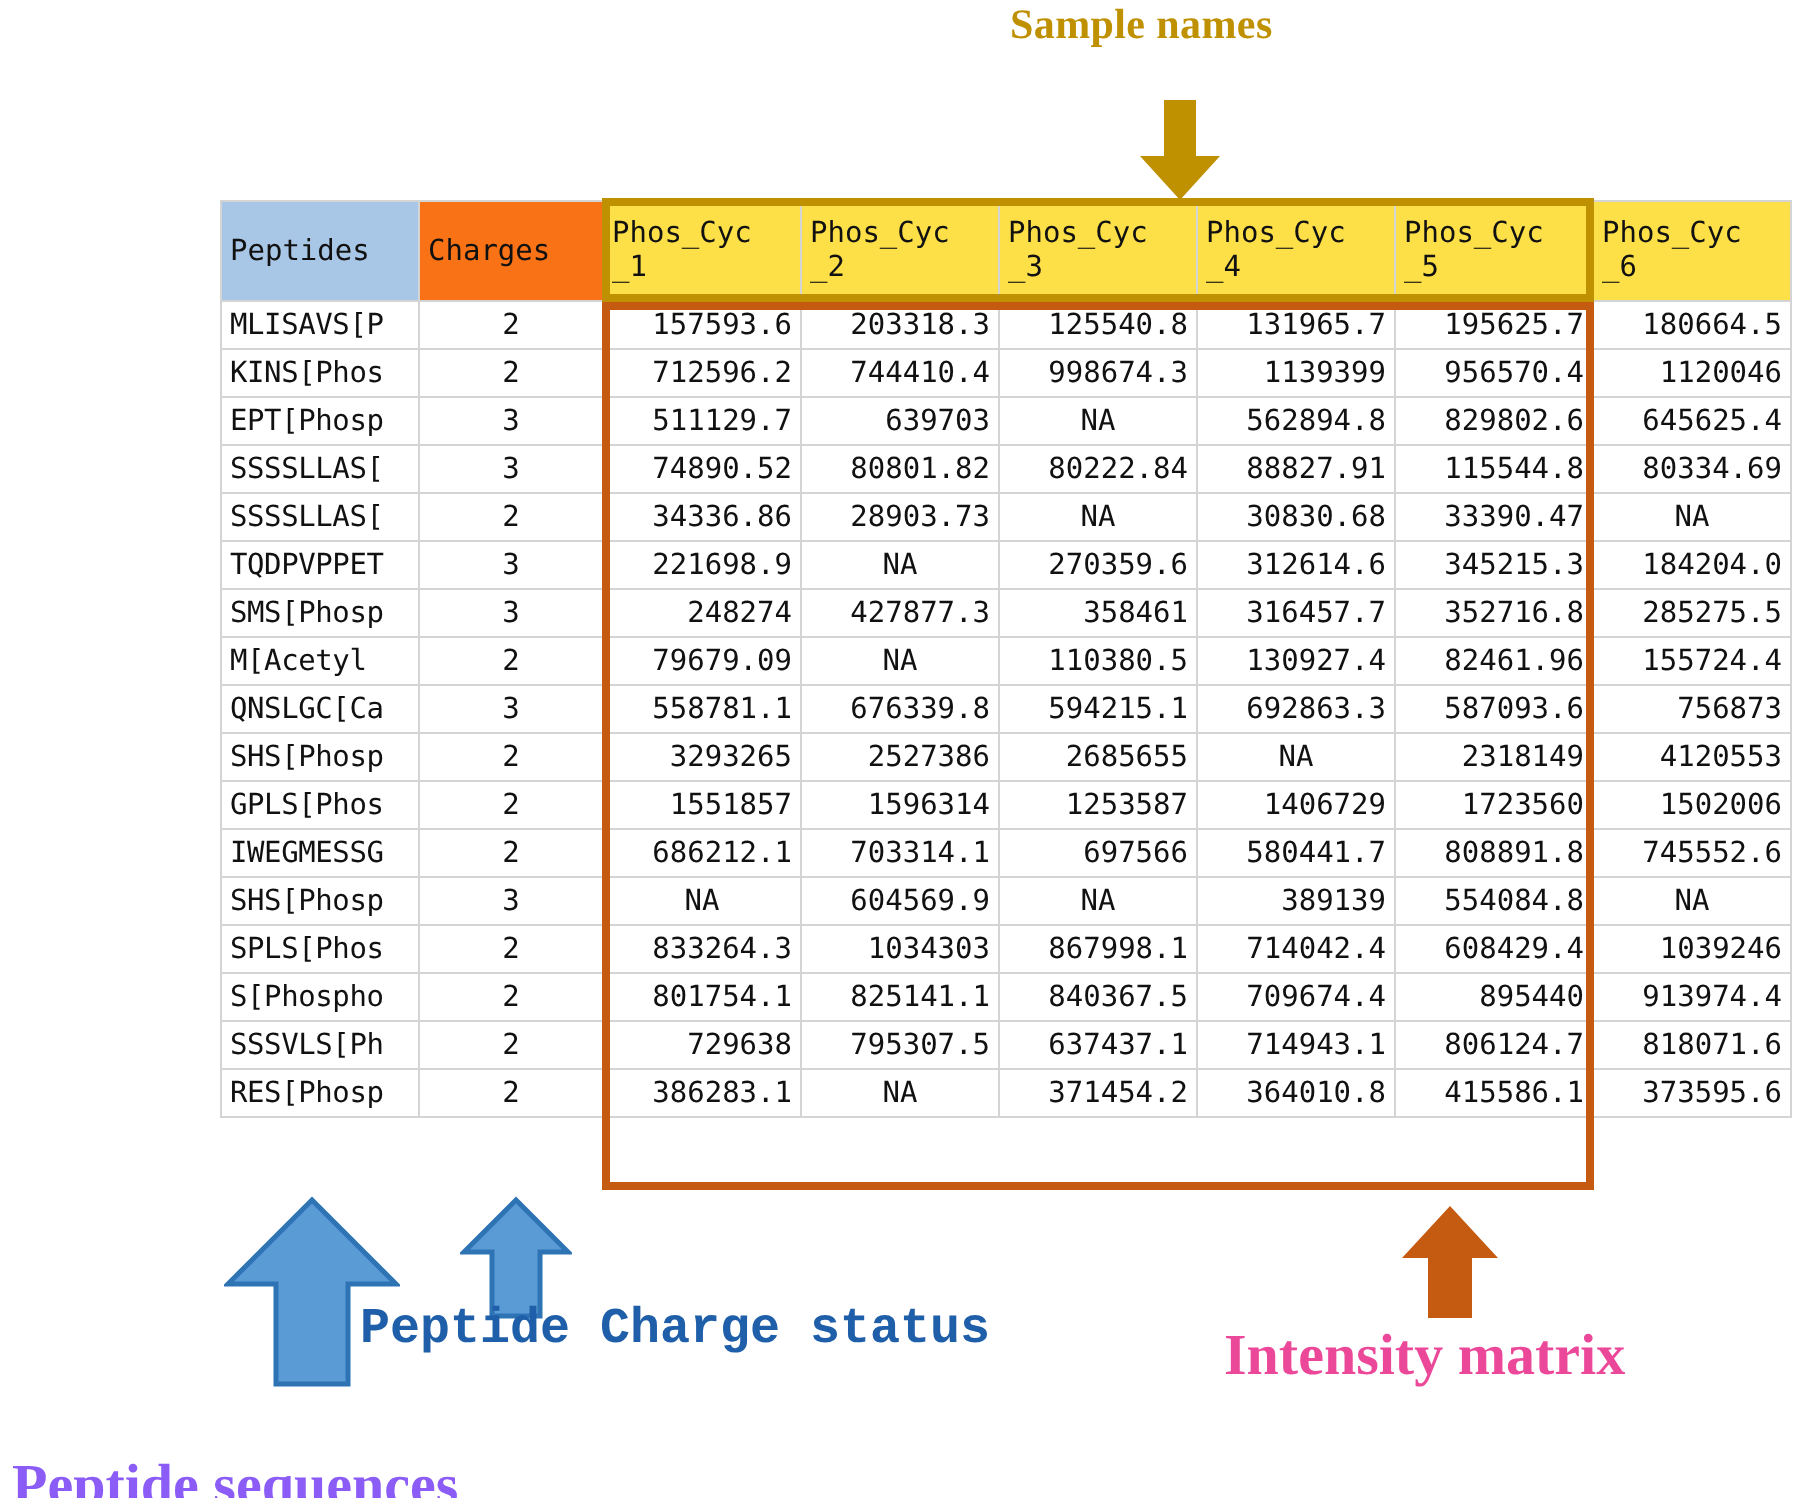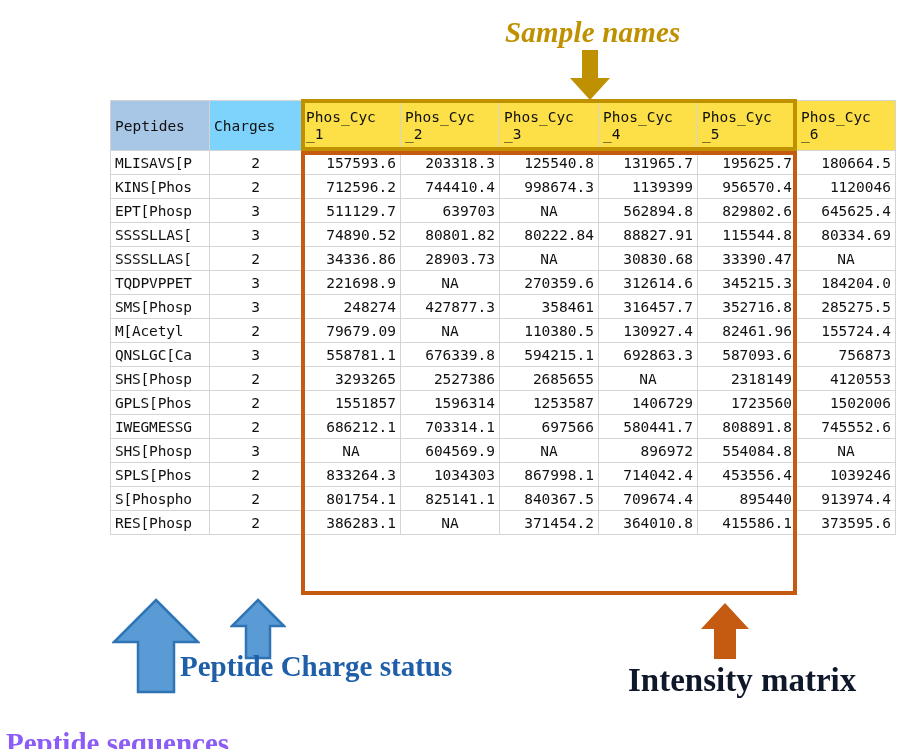--- a/index.html
+++ b/index.html
@@ -6,27 +6,26 @@
   body{
     width:900px;height:749px;
     background:#ffffff;
     font-family:"Liberation Sans",sans-serif;
     position:relative;
     overflow:hidden;
   }
 
   
   #sample-names-annotation{
-    position:absolute;left:505px;top:16px;
+    position:absolute;left:505px;top:0;
     font-family:"Liberation Serif",serif;
-    font-weight:bold;font-size:29px;
+    font-weight:bold;font-size:21px;
     color:#bf9000;
     letter-spacing:.2px;
     white-space:nowrap;
-    font-style:italic;
   }
   #sample-names-arrow{
     position:absolute;left:568px;top:50px;
     width:44px;height:50px;
   }
 
   
   #sheet{
     position:absolute;left:110px;top:100px;
     border-collapse:collapse;
@@ -56,21 +55,21 @@
     vertical-align:middle;
     font-weight:400;
     text-align:left;
   }
   th.hdr-plain{
     background:#a8c6e5;
     color:#1a1a1a;
     padding-left:8px;
   }
   th.hdr-chg{
-    background:#7dd3fc;
+    background:#f97316;
     color:#1a1a1a;
     text-align:center;
     padding-left:0;
   }
   th.hdr-sample{
     background:#fde047;
     color:#000000;
     padding-left:5px;
     line-height:17px;
     border-color:#e0e0b0;
@@ -110,30 +109,30 @@
   #pep-seq-arrow{position:absolute;left:112px;top:598px;width:88px;height:96px;}
   #pep-seq-label{
     position:absolute;left:6px;top:700px;
     font-family:"Liberation Serif",serif;
     font-weight:bold;font-size:29px;
     color:#8b5cf6;white-space:nowrap;margin-top:27px;
   }
   #charge-arrow{position:absolute;left:230px;top:598px;width:56px;height:62px;}
   #charge-label{
     position:absolute;left:180px;top:650px;
-    font-family:Liberation Serif, serif;
-    font-weight:bold;font-size:29px;
+    font-family:Liberation Mono, monospace;
+    font-weight:bold;font-size:25px;
     color:#1f5fa9;white-space:nowrap;
   }
   #matrix-arrow{position:absolute;left:700px;top:602px;width:50px;height:58px;}
   #matrix-label{
-    position:absolute;left:628px;top:662px;
+    position:absolute;left:612px;top:662px;
     font-family:"Liberation Serif",serif;
-    font-weight:bold;font-size:33px;
-    color:#0f172a;white-space:nowrap;
+    font-weight:bold;font-size:29px;
+    color:#ec4899;white-space:nowrap;
   }
 </style>
 </head>
 <body>
 
 <div id="sample-names-annotation">Sample names</div>
 
 <svg id="sample-names-arrow" viewBox="0 0 44 50">
   <polygon points="14,0 30,0 30,28 42,28 22,50 2,28 14,28" fill="#bf9000"></polygon>
 </svg>
@@ -299,45 +298,55 @@
         <td class="cell-val">580441.7</td>
         <td class="cell-val">808891.8</td>
         <td class="cell-val">745552.6</td>
       </tr>
       <tr>
         <td class="cell-pep">SHS[Phosp</td>
         <td class="cell-chg">3</td>
         <td class="cell-val na">NA</td>
         <td class="cell-val">604569.9</td>
         <td class="cell-val na">NA</td>
-        <td class="cell-val">896972</td>
+        <td class="cell-val">389139</td>
         <td class="cell-val">554084.8</td>
         <td class="cell-val na">NA</td>
       </tr>
       <tr>
         <td class="cell-pep">SPLS[Phos</td>
         <td class="cell-chg">2</td>
         <td class="cell-val">833264.3</td>
         <td class="cell-val">1034303</td>
         <td class="cell-val">867998.1</td>
         <td class="cell-val">714042.4</td>
-        <td class="cell-val">453556.4</td>
+        <td class="cell-val">608429.4</td>
         <td class="cell-val">1039246</td>
       </tr>
       <tr>
         <td class="cell-pep">S[Phospho</td>
         <td class="cell-chg">2</td>
         <td class="cell-val">801754.1</td>
         <td class="cell-val">825141.1</td>
         <td class="cell-val">840367.5</td>
         <td class="cell-val">709674.4</td>
         <td class="cell-val">895440</td>
         <td class="cell-val">913974.4</td>
       </tr>
       <tr>
+        <td class="cell-pep">SSSVLS[Ph</td>
+        <td class="cell-chg">2</td>
+        <td class="cell-val">729638</td>
+        <td class="cell-val">795307.5</td>
+        <td class="cell-val">637437.1</td>
+        <td class="cell-val">714943.1</td>
+        <td class="cell-val">806124.7</td>
+        <td class="cell-val">818071.6</td>
+      </tr>
+      <tr>
         <td class="cell-pep">RES[Phosp</td>
         <td class="cell-chg">2</td>
         <td class="cell-val">386283.1</td>
         <td class="cell-val na">NA</td>
         <td class="cell-val">371454.2</td>
         <td class="cell-val">364010.8</td>
         <td class="cell-val">415586.1</td>
         <td class="cell-val">373595.6</td>
       </tr>
     </tbody>

